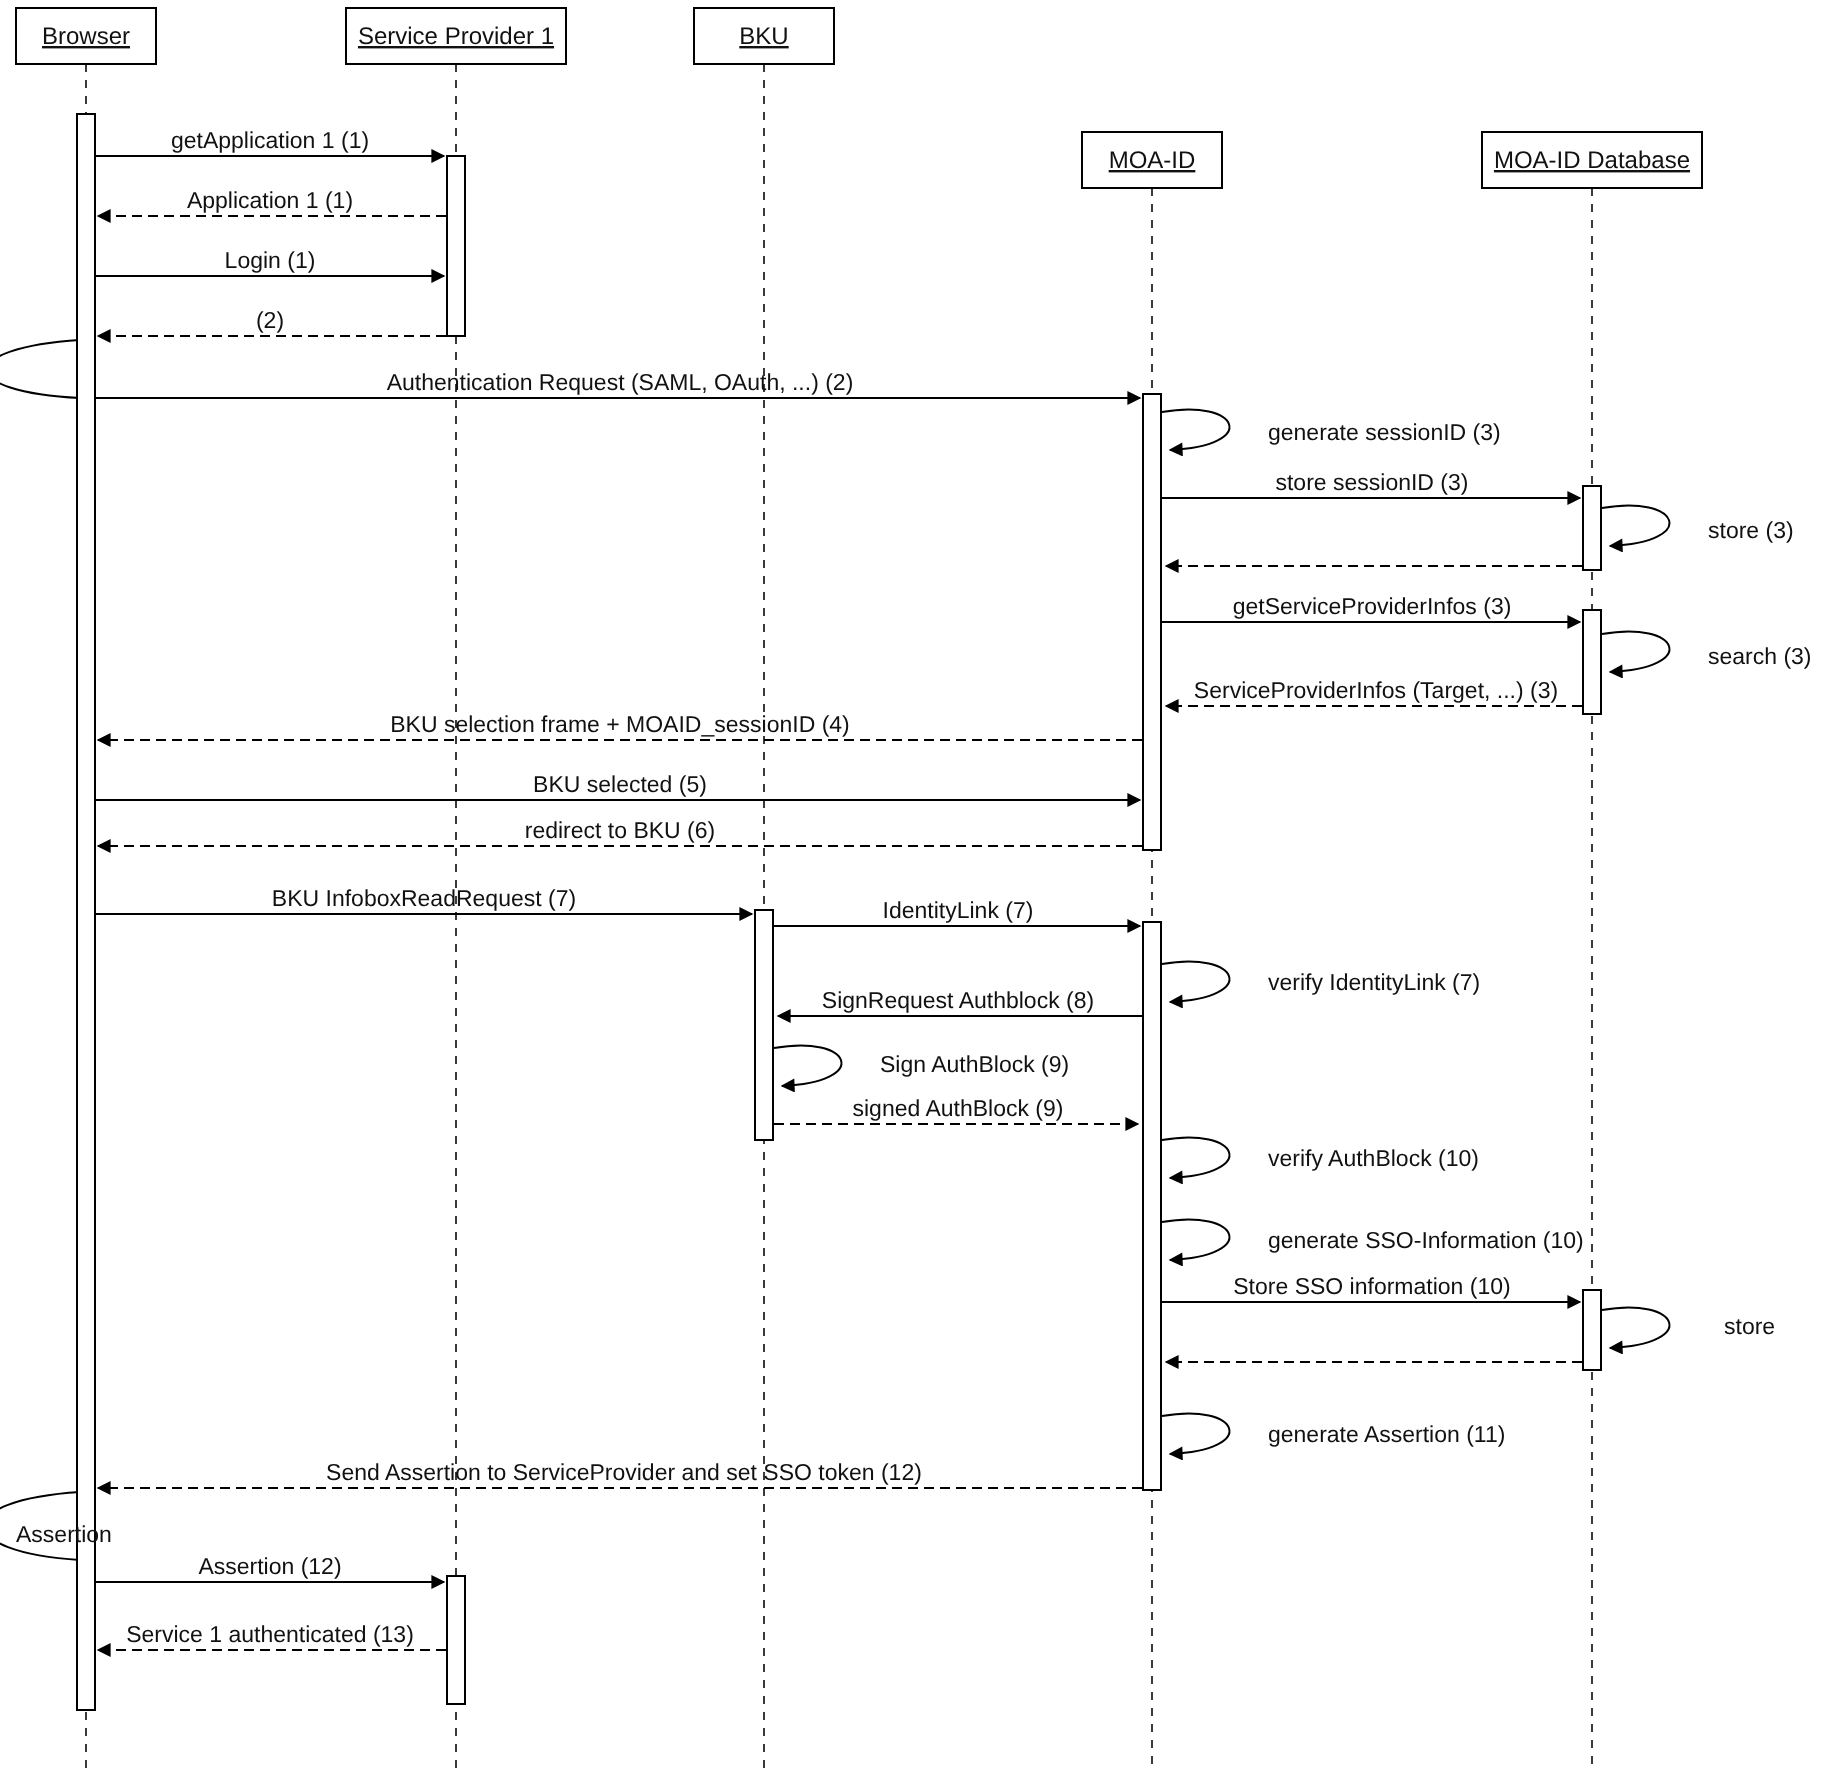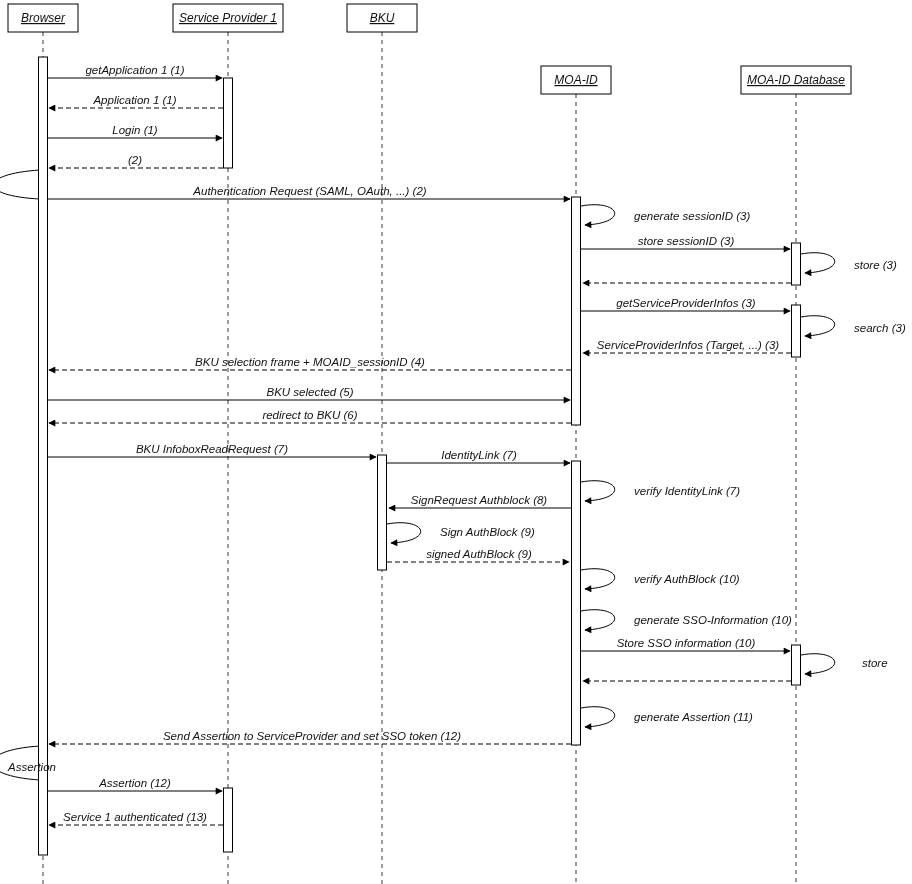--- a/index.html
+++ b/index.html
@@ -1,16 +1,16 @@
 <!DOCTYPE html>
 <html><head>
 <meta charset="utf-8">
 <style>
   html,body{margin:0;padding:0;background:#fff;}
-  .canvas{position:relative;width:912px;height:884px;background:#ffffff;overflow:hidden;font-style:italic;}
+  .canvas{position:relative;width:912px;height:884px;background:#ffffff;overflow:hidden;}
   svg{display:block;}
   svg text{font-family:"Liberation Sans","DejaVu Sans",sans-serif;font-size:11.5px;fill:#111;}
   text.actor{font-size:12px;text-anchor:middle;text-decoration:underline;}
   text.mid{text-anchor:middle;}
   .solid{stroke:#000;stroke-width:1;fill:none;}
   .dashed{stroke:#000;stroke-width:1;fill:none;stroke-dasharray:5 3;}
   .life{stroke:#3a3a3a;stroke-width:1;stroke-dasharray:4 4;}
   .box{fill:#fff;stroke:#000;stroke-width:1;}
   .act{fill:#fff;stroke:#000;stroke-width:1;}
 </style>

